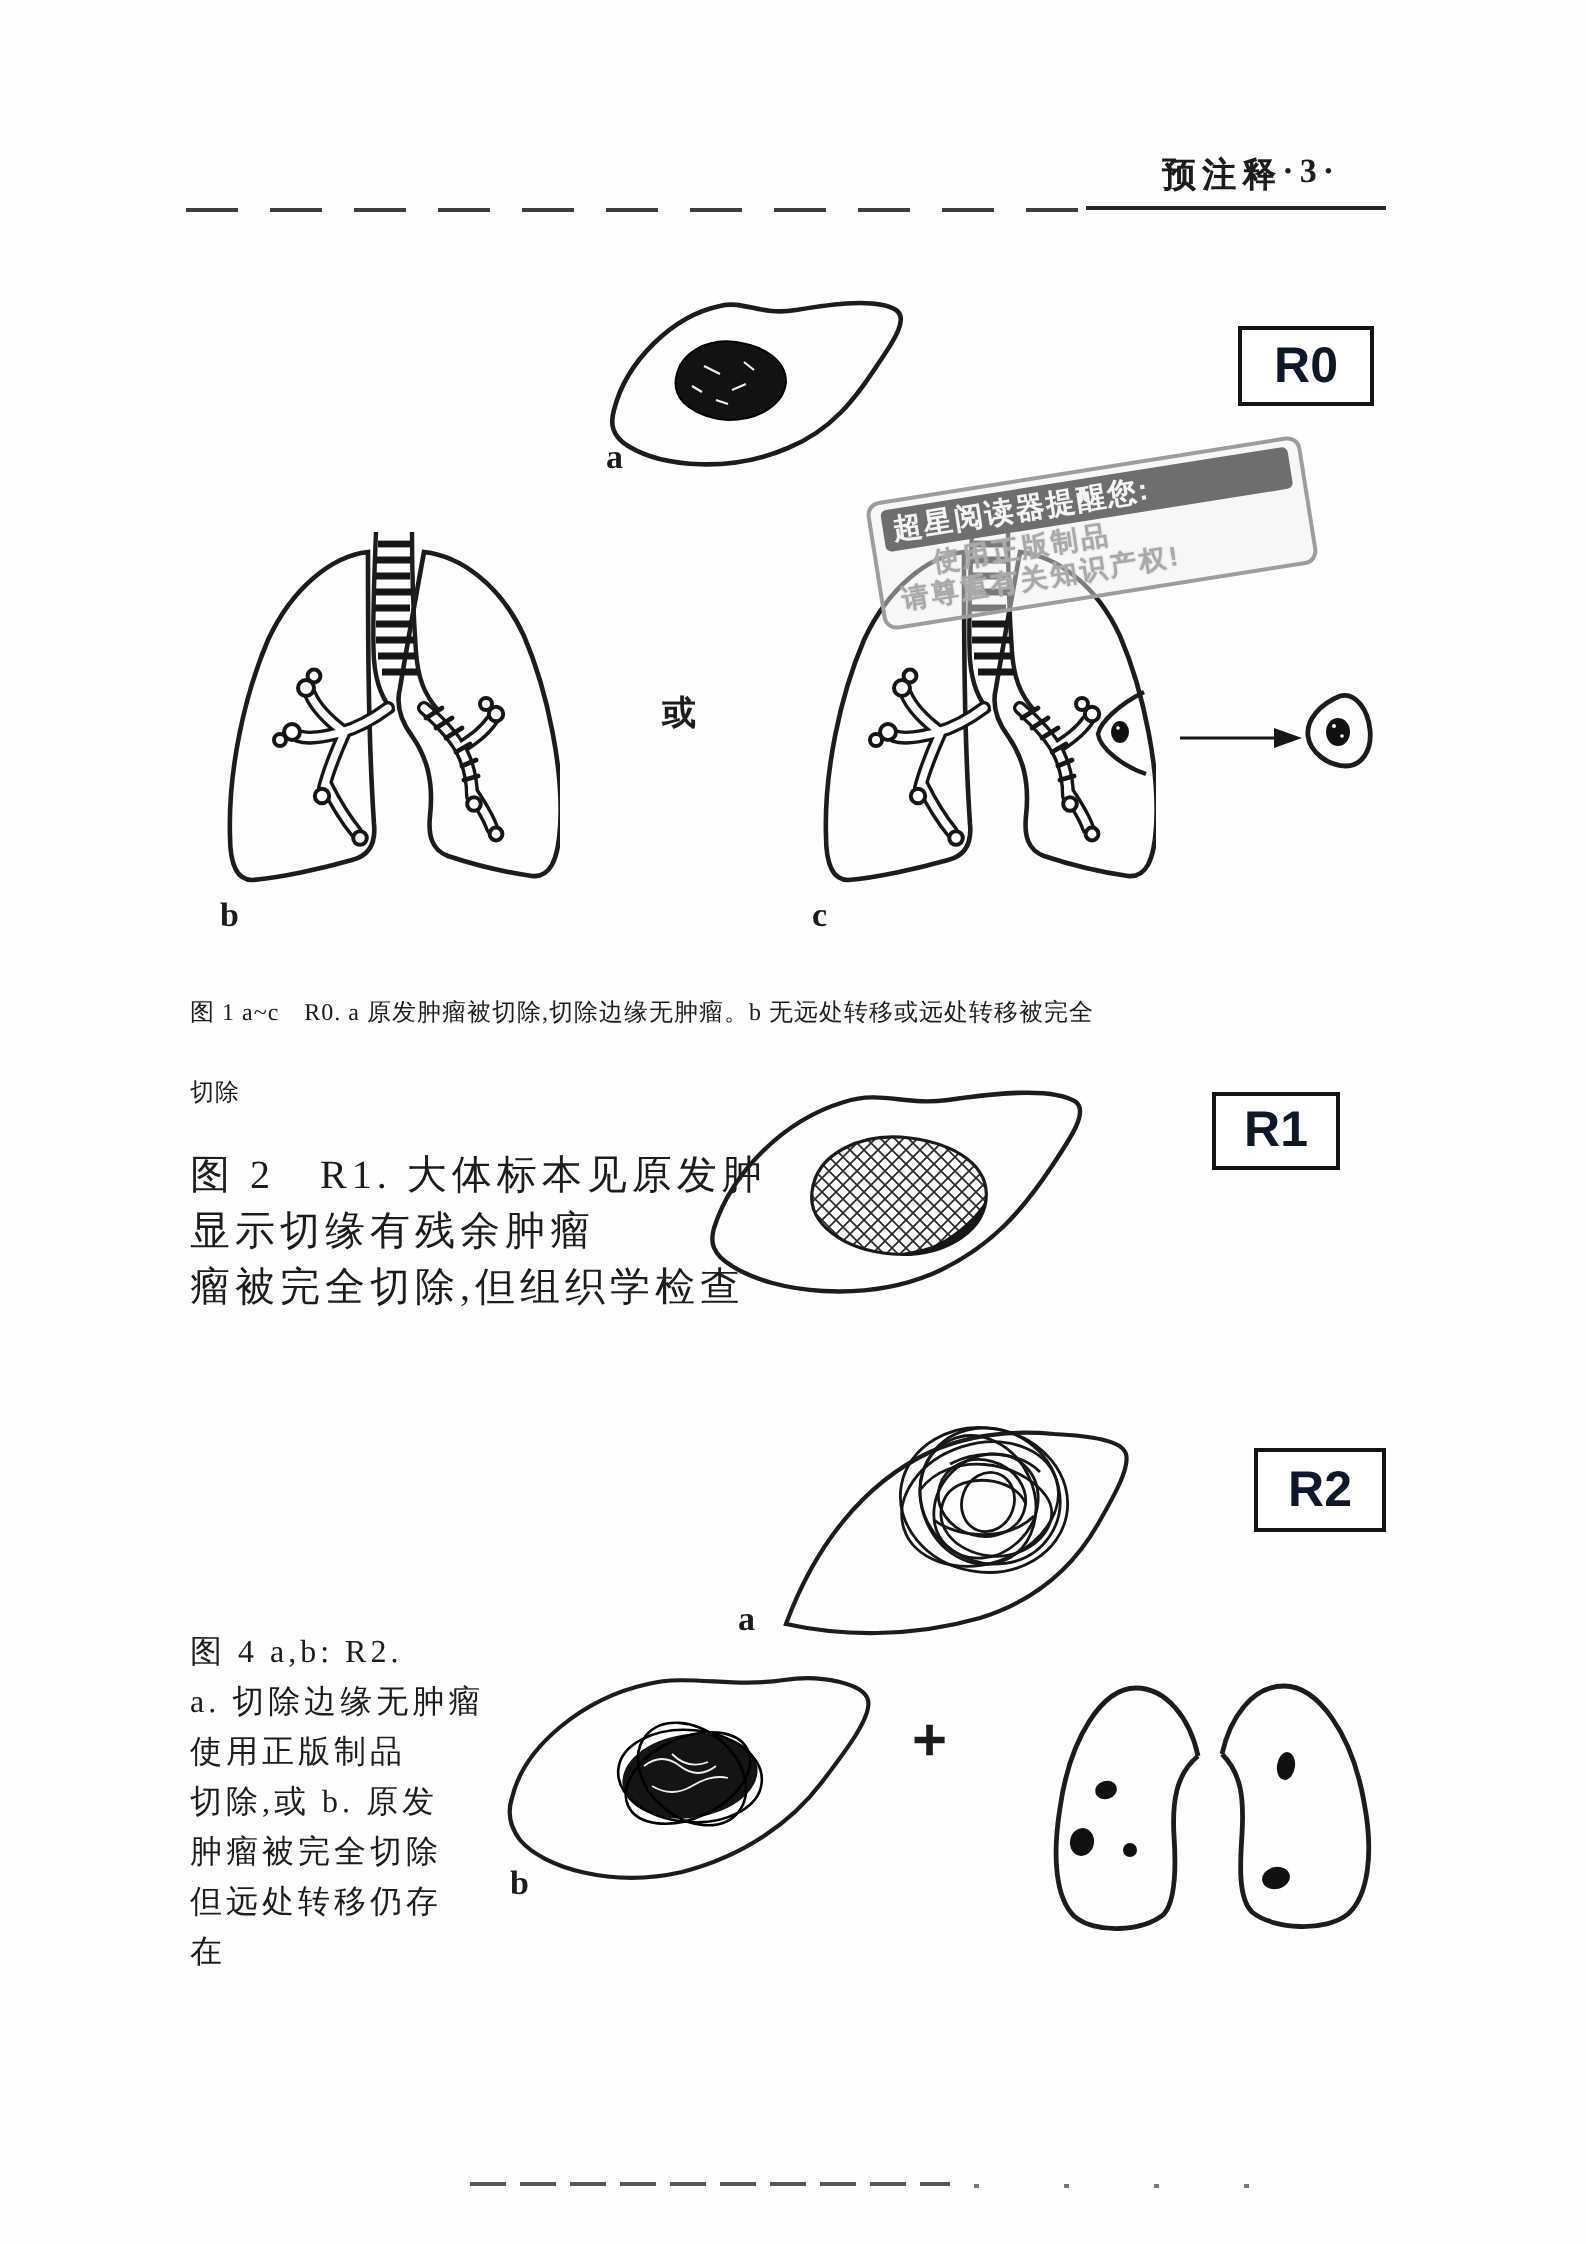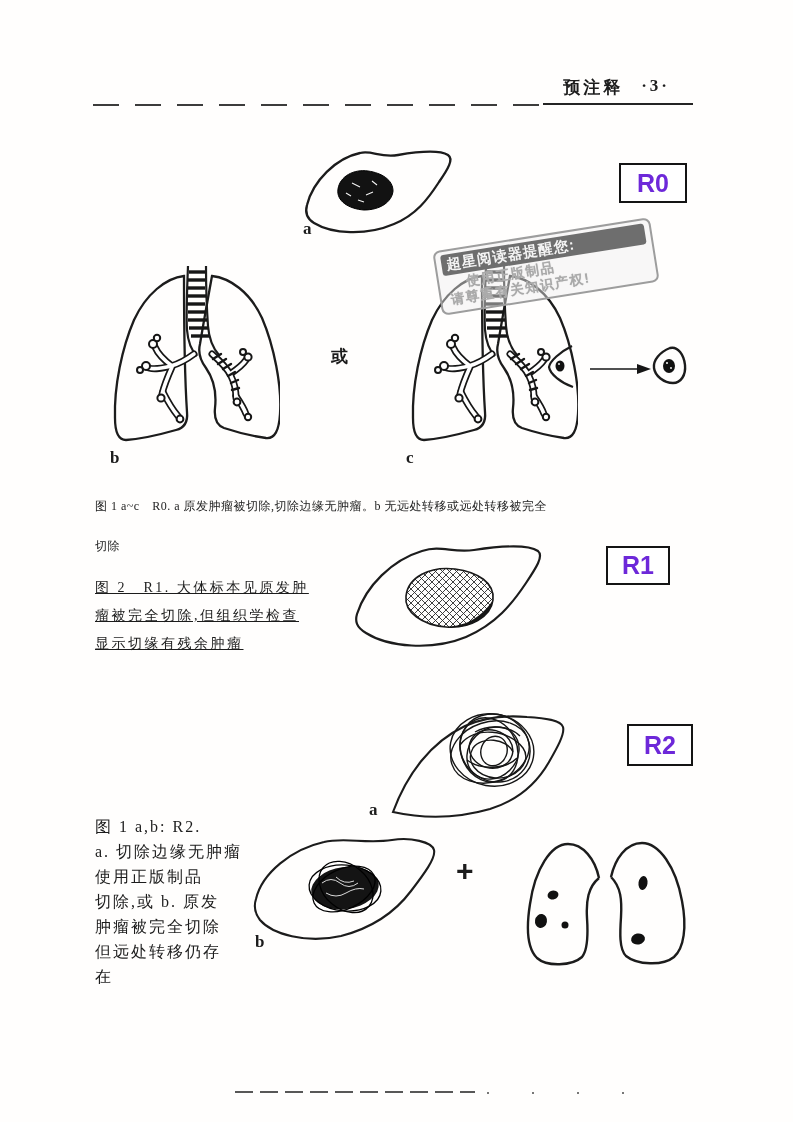--- a/index.html
+++ b/index.html
@@ -3,33 +3,33 @@
 <meta charset="utf-8">
 <style>
   html,body{margin:0;padding:0;background:#ffffff;}
   #page{
     position:relative;width:793px;height:1122px;background:#fffefd;
     overflow:hidden;font-family:"Liberation Serif", serif;color:#1c1c1c;
   }
   .abs{position:absolute;}
   .ink{stroke:#1c1c1c;fill:none;}
   
-  .header{top:76px;left:420px;width:250px;display:flex;justify-content:flex-end;gap:18px;
+  .header{top:76px;left:420px;width:250px;display:flex;justify-content:flex-end;
     font-size:17px;font-weight:bold;letter-spacing:3px;}
   .rule-dashed{top:104px;left:93px;width:448px;height:2px;
     background:repeating-linear-gradient(90deg,#3c3c3c 0 26px,rgba(0,0,0,0) 26px 42px);}
   .rule-solid{top:103px;left:543px;width:150px;border-top:2.5px solid #242424;}
   
   .rbadge{border:2.5px solid #141414;background:#fff;display:flex;align-items:center;justify-content:center;
-    font-family:"Liberation Sans", sans-serif;font-weight:bold;font-size:25px;color:#6d28d9;}
+    font-family:"Liberation Sans", sans-serif;font-weight:bold;font-size:25px;color:#0f172a;}
   
   .lbl{font-size:17px;font-weight:bold;font-family:"Liberation Serif", serif;}
   
   .cap{font-size:12px;letter-spacing:0.5px;line-height:27px;white-space:nowrap;}
-  .capcol{font-size:14px;letter-spacing:2.5px;line-height:28px;white-space:nowrap;text-decoration:underline;}
+  .capcol{font-size:20px;letter-spacing:2.5px;line-height:28px;white-space:nowrap;}
   .capcol3{font-size:16px;letter-spacing:2px;line-height:25px;white-space:nowrap;}
   .or{font-size:17px;font-weight:bold;}
   .plus{font-size:30px;font-weight:bold;font-family:"Liberation Sans", sans-serif;}
   
   .stamp{
     top:234px;left:436px;width:206px;transform:rotate(-9deg);transform-origin:center;
     border:2px solid #9d9d9d;border-radius:7px;background:rgba(240,240,240,0.45);
     padding:3px 5px 4px 5px;z-index:6;font-family:"Liberation Sans", sans-serif;
   }
   .stamp-band{background:#6e6e6e;color:#f4f4f4;font-weight:bold;font-size:14.5px;
@@ -163,22 +163,22 @@
     <div class="stamp-band">超星阅读器提醒您:</div>
     <div class="stamp-ln stamp-ln2">使用正版制品</div>
     <div class="stamp-ln stamp-ln3">请尊重有关知识产权!</div>
   </div>
 
   <div class="abs cap" style="top:493px;left:95px;">图 1 a~c　R0. a 原发肿瘤被切除,切除边缘无肿瘤。b 无远处转移或远处转移被完全</div>
   <div class="abs cap" style="top:520px;left:95px;margin-top:13px;">切除</div>
 
   <div class="abs" style="top:574px;left:95px;">
     <div class="capcol">图 2　R1. 大体标本见原发肿</div>
+    <div class="capcol">显示切缘有残余肿瘤</div>
     <div class="capcol">瘤被完全切除,但组织学检查</div>
-    <div class="capcol">显示切缘有残余肿瘤</div>
   </div>
 
   <svg class="abs" style="top:540px;left:348px;" width="200" height="120" viewBox="0 0 200 120">
     <path class="ink" stroke-width="2.2" d="M9,74 C18,46 44,20 74,11 C93,5 104,13 126,10 C146,7 178,3 190,11 C196,16 188,28 178,43 C164,64 148,84 118,97 C84,111 40,107 18,93 C8,87 7,81 9,74 Z"></path>
     <path fill="url(#hatchR1)" stroke="#1a1a1a" stroke-width="1.6" d="M58,56 C60,37 82,26 107,29 C130,32 147,43 145,60 C143,77 122,89 98,87 C74,85 56,72 58,56 Z"></path>
     <path fill="#161616" d="M100,87 C122,89 143,77 145,60 C140,68 130,78 118,83 C112,85 106,86 100,87 Z"></path>
   </svg>
   <div class="abs rbadge" style="top:546px;left:606px;width:60px;height:35px;">R1</div>
 
   <svg class="abs" style="top:700px;left:385px;" width="185" height="120" viewBox="0 0 185 120">
@@ -192,21 +192,21 @@
       <ellipse cx="106" cy="49" rx="22" ry="19" transform="rotate(15 106 49)"></ellipse>
       <ellipse cx="109" cy="51" rx="15" ry="13" transform="rotate(-70 109 51)"></ellipse>
       <path d="M75,45 C90,25 125,30 138,48 C148,62 130,80 110,78 C92,76 80,62 88,48 C96,36 122,38 128,52"></path>
       <path d="M82,60 C95,70 120,70 132,58 M90,32 C105,24 125,26 135,36"></path>
     </g>
   </svg>
   <div class="abs lbl" style="top:800px;left:369px;">a</div>
   <div class="abs rbadge" style="top:724px;left:627px;width:62px;height:38px;">R2</div>
 
   <div class="abs" style="top:814px;left:95px;">
-    <div class="capcol3">图 1 a,b: R2.</div>
+    <div class="capcol3">图 4 a,b: R2.</div>
     <div class="capcol3">a. 切除边缘无肿瘤</div>
     <div class="capcol3">使用正版制品</div>
     <div class="capcol3">切除,或 b. 原发</div>
     <div class="capcol3">肿瘤被完全切除</div>
     <div class="capcol3">但远处转移仍存</div>
     <div class="capcol3">在</div>
   </div>
 
   <svg class="abs" style="top:833px;left:248px;" width="195" height="120" viewBox="0 0 195 120">
     <path class="ink" stroke-width="2.1" d="M8,66 C14,40 44,16 76,9 C96,4 118,11 144,7 C163,4 184,9 186,17 C188,25 176,41 163,58 C148,78 124,95 93,103 C58,111 24,101 12,87 C6,79 6,72 8,66 Z"></path>

